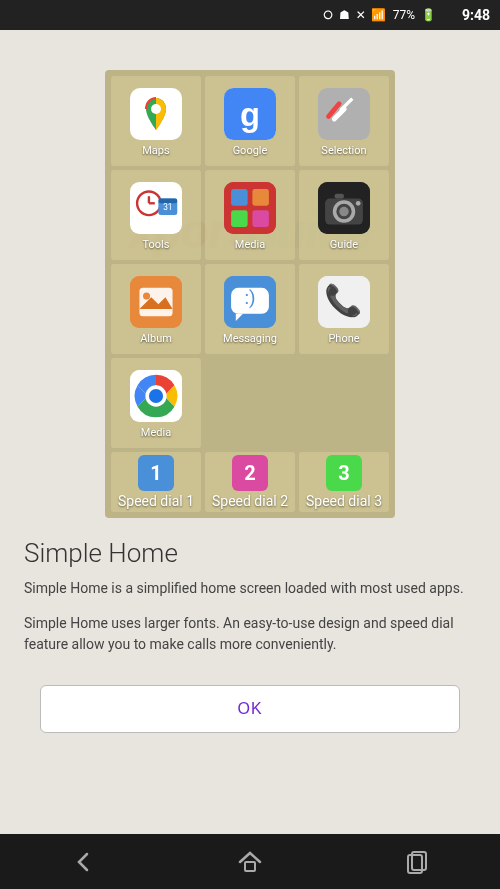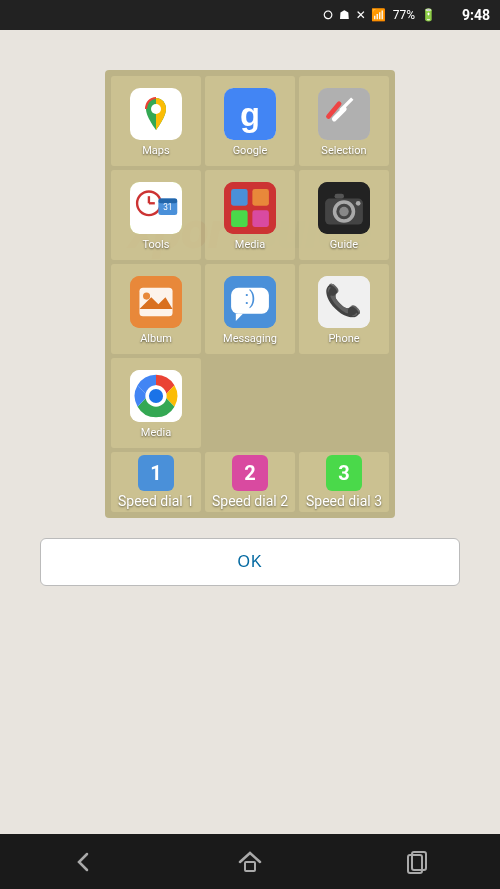--- a/index.html
+++ b/index.html
@@ -225,21 +225,21 @@
       z-index: 2;
       position: relative;
     }
     #ok-button {
       width: 100%;
       padding: 14px;
       background: #fff;
       border: 1.5px solid #bbb;
       border-radius: 6px;
       font-size: 16px;
-      color: #0369a1;
+      color: #6d28d9;
       cursor: pointer;
       text-align: center;
       letter-spacing: 1px;
     }
 
     
     #bottom-nav {
       width: 100%;
       height: 55px;
       background: #1a1a1a;
@@ -434,20 +434,25 @@
         <span class="speed-dial-label">Speed dial 2</span>
       </div>
       <div class="speed-dial-cell">
         <div class="speed-dial-num sd-green">3</div>
         <span class="speed-dial-label">Speed dial 3</span>
       </div>
     </div>
 
   </div>
 
+  <div id="text-content">
+    <h2 id="simple-home-title">Simple Home</h2>
+    <p id="desc1">Simple Home is a simplified home screen loaded with most used apps.</p>
+    <p id="desc2">Simple Home uses larger fonts. An easy-to-use design and speed dial feature allow you to make calls more conveniently.</p>
+  </div>
 
   <div id="ok-button-container">
     <button id="ok-button">OK</button>
   </div>
 
 </div>
 
 <div id="bottom-nav">
   <div class="nav-btn">
     <svg width="28" height="28" viewBox="0 0 28 28">

